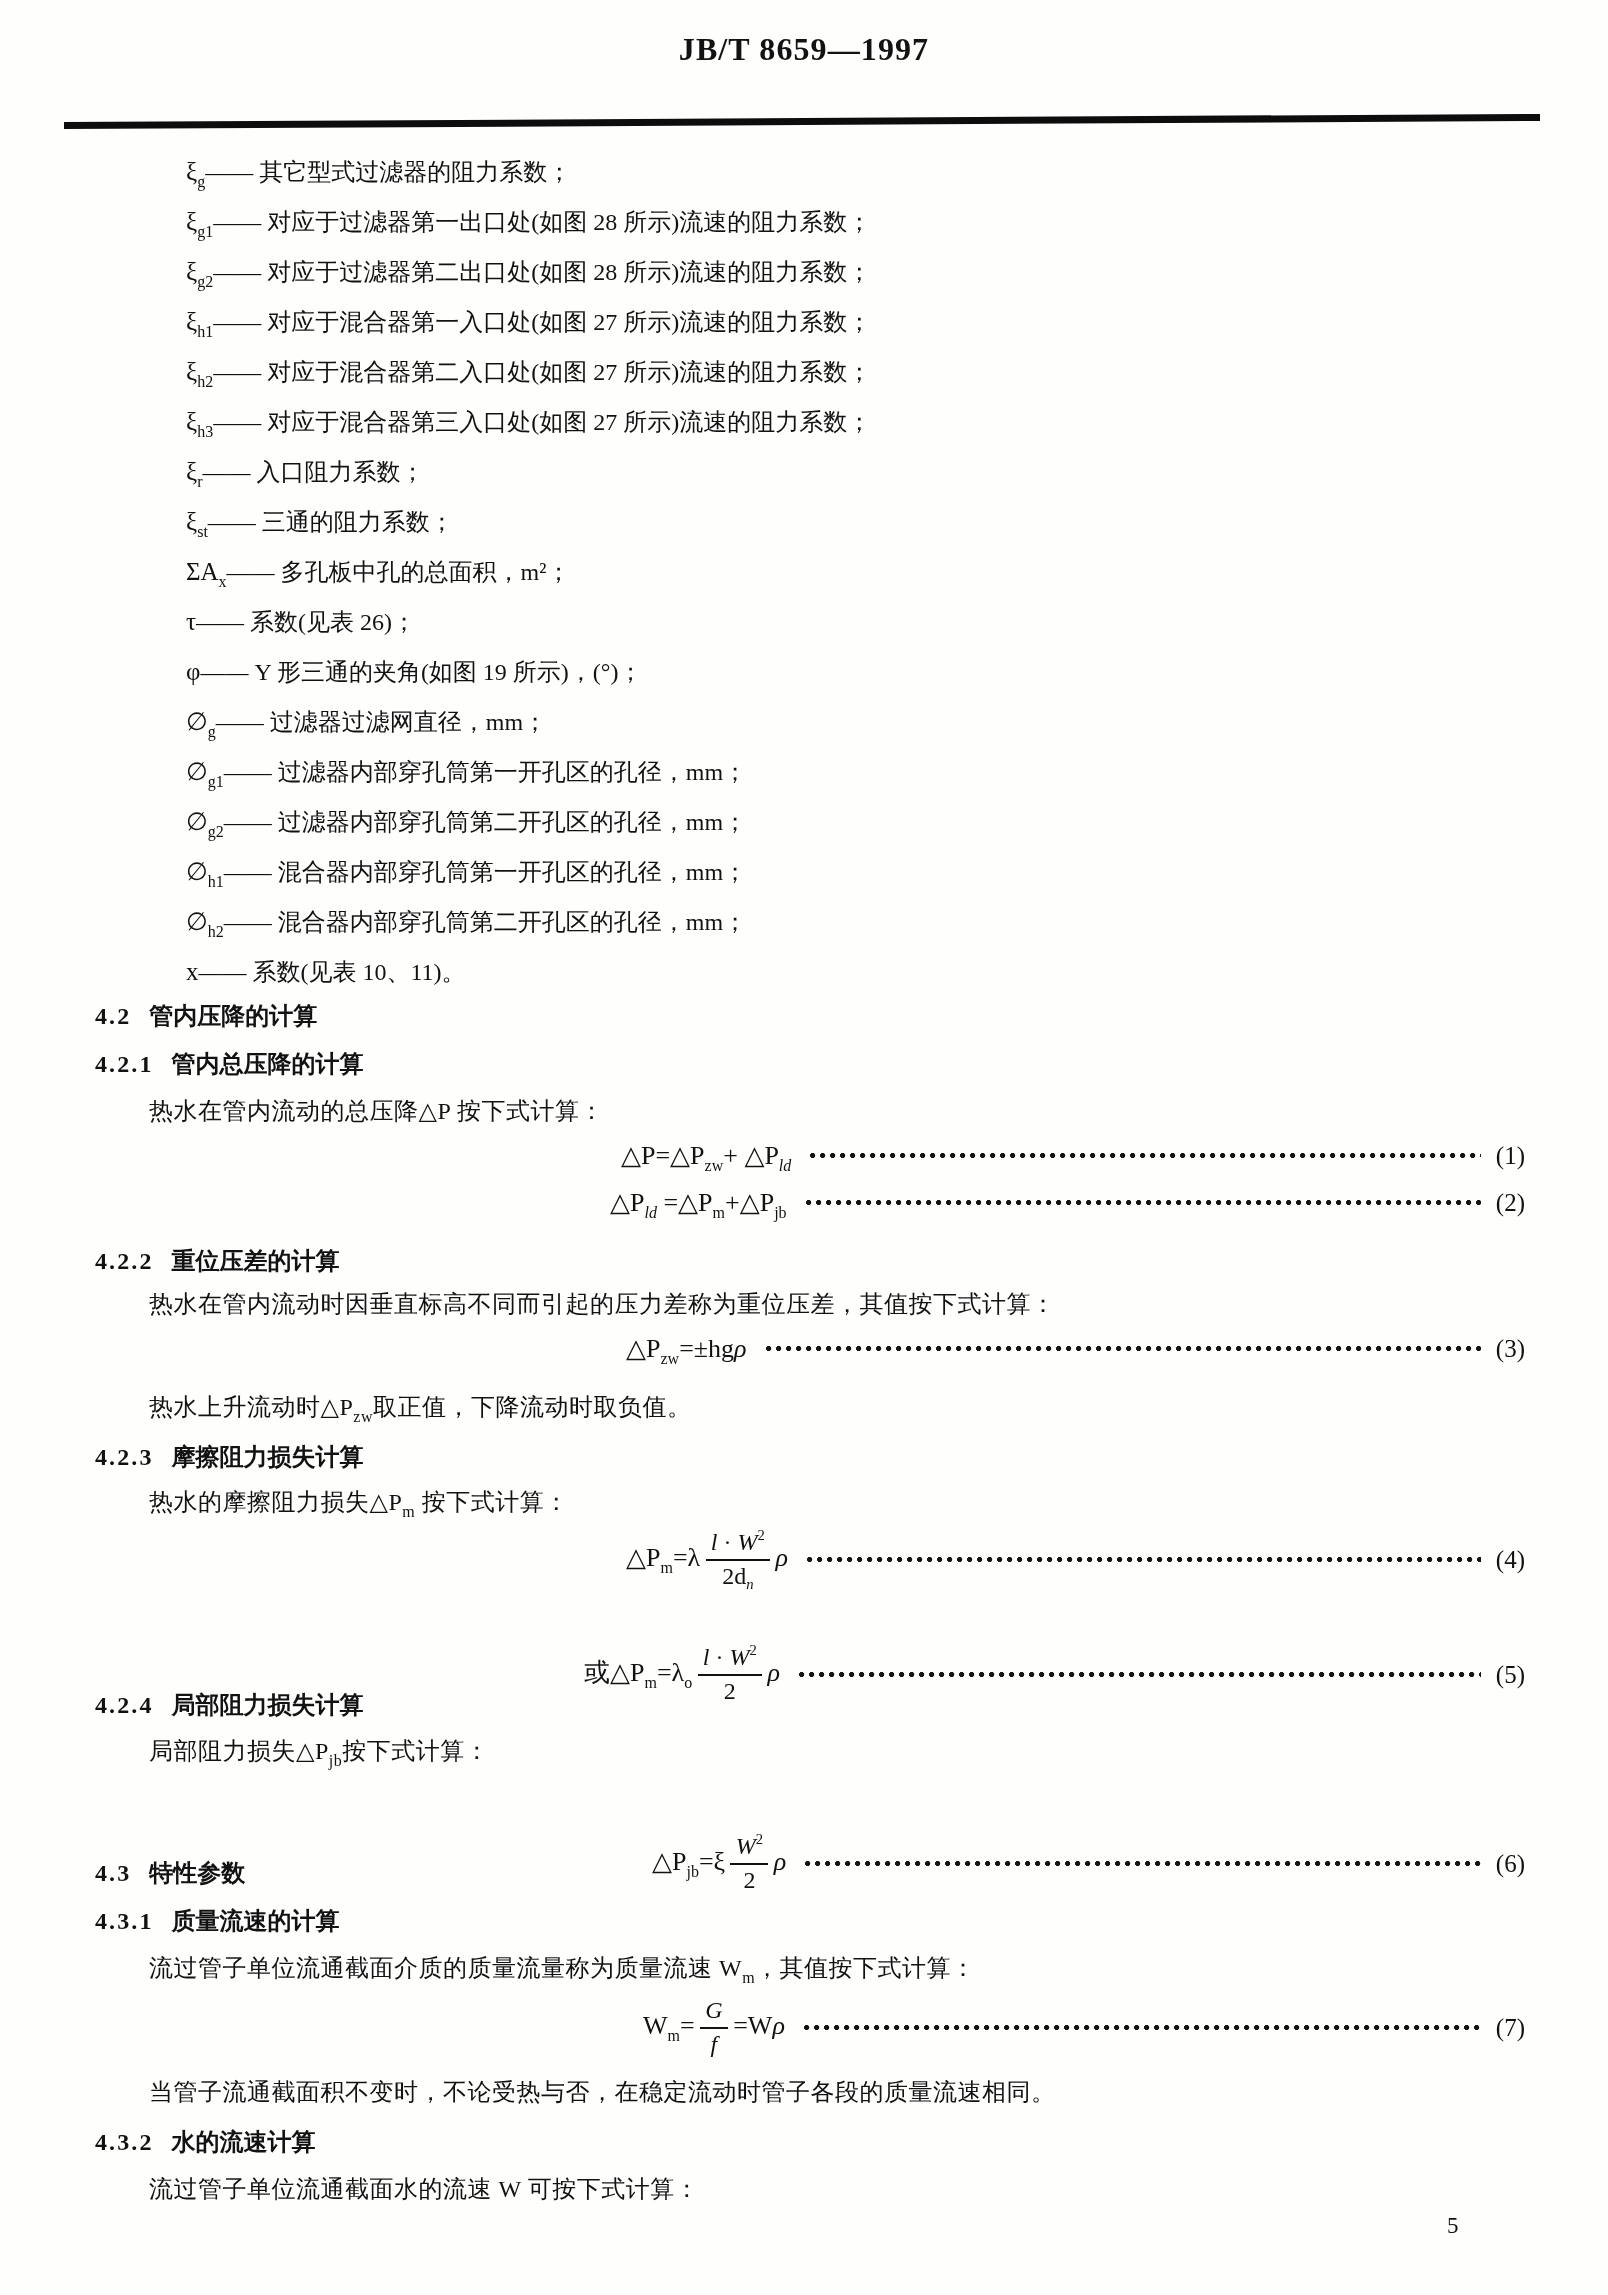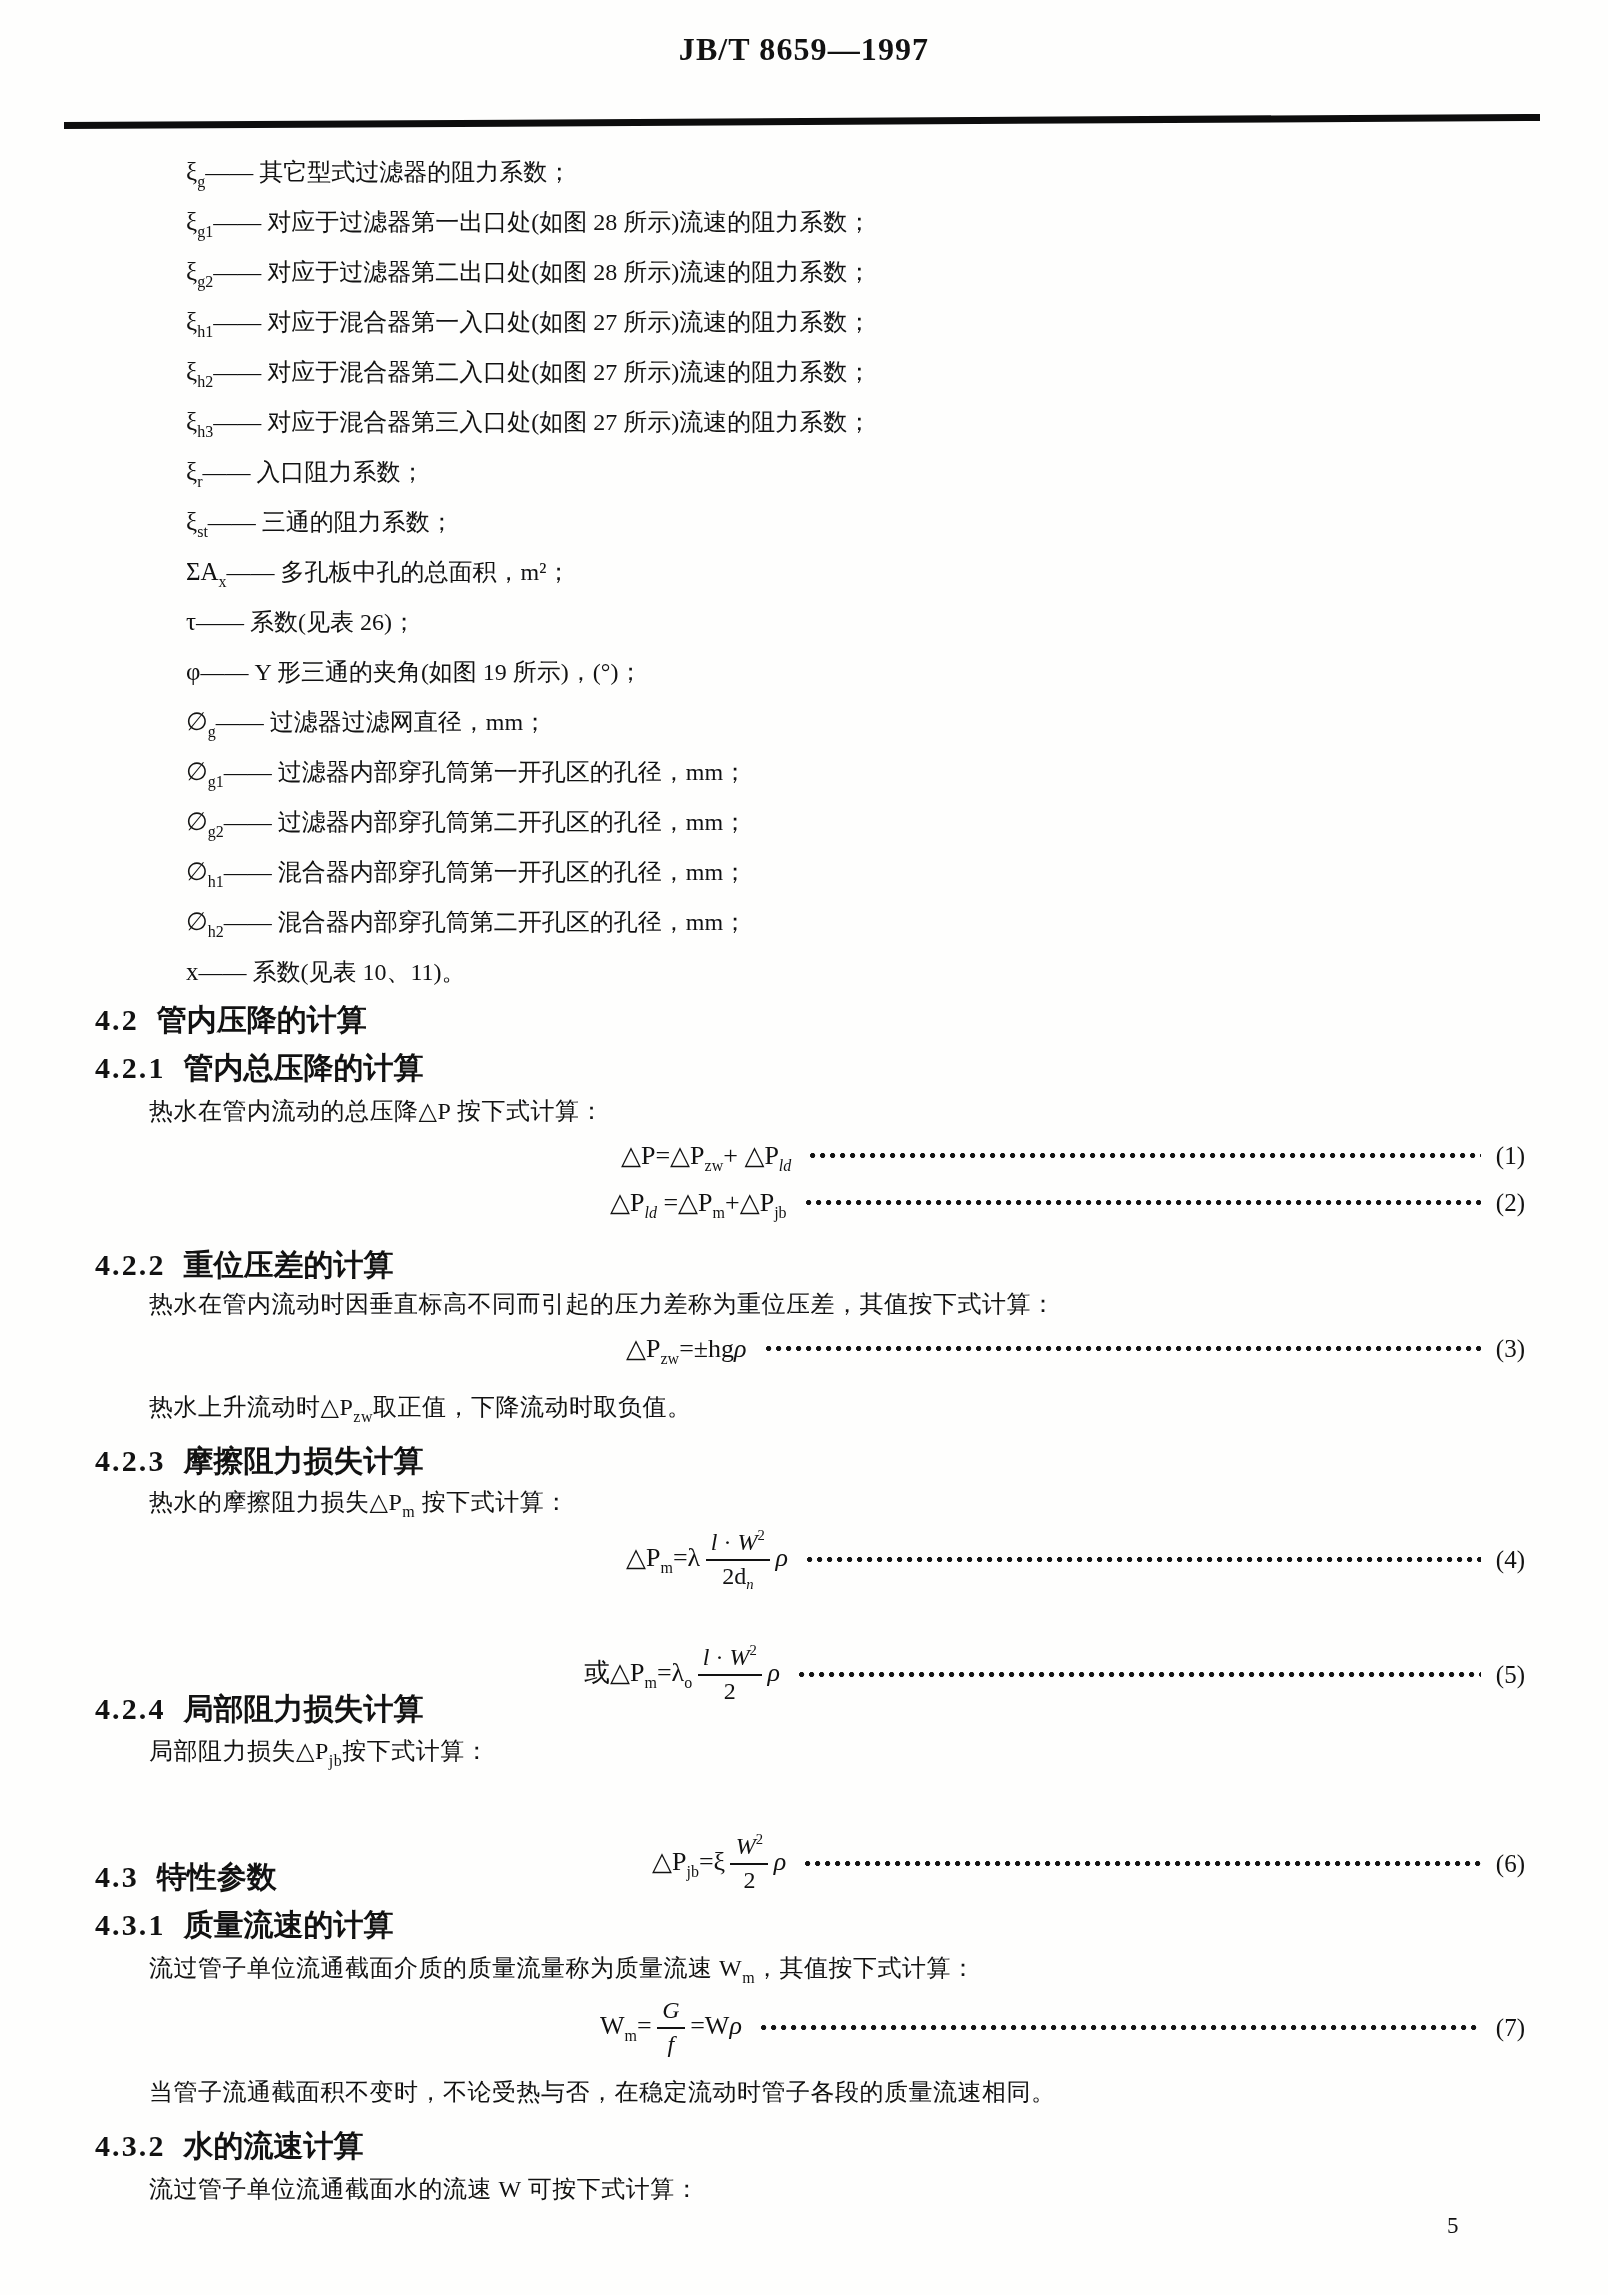--- a/index.html
+++ b/index.html
@@ -24,21 +24,21 @@
     width:1476px;height:6.8px;
     background:#0d0d0d;
     transform:rotate(-0.32deg);
   }
   
   .defs{position:absolute;top:147px;left:150px;right:63px;}
   .def{height:50px;line-height:50px;font-size:24px;white-space:nowrap;margin-left:36px;}
   .def .sym{font-size:25px;}
   .def sub{font-size:16px;vertical-align:-7.4px;line-height:0;}
   
-  .hd{position:absolute;left:95px;font-size:30px;font-weight:bold;white-space:nowrap;}
+  .hd{position:absolute;left:95px;font-size:24px;font-weight:bold;white-space:nowrap;}
   .hd .hnum{margin-right:18px;letter-spacing:2.1px;}
   .para{position:absolute;left:149px;font-size:24px;white-space:nowrap;letter-spacing:0.5px;}
   .para sub{font-size:16px;vertical-align:-7.4px;line-height:0;}
   
   .frow{
     position:absolute;left:0;right:83px;
     display:flex;align-items:center;
   }
   .frow.short{height:47px;}
   .frow.tall{height:95px;}
@@ -147,21 +147,21 @@
           <span class="fden"><span>2</span></span>
         </span><i>ρ</i></span>
     <span class="leader"></span>
     <span class="eqnum">(6)</span>
   </div>
 
   <div class="hd" style="top:1857px;"><span class="hnum">4.3</span><span>特性参数</span></div>
   <div class="hd" style="top:1905px;"><span class="hnum">4.3.1</span><span>质量流速的计算</span></div>
   <div class="para" style="top:1952px;"><span>流过管子单位流通截面介质的质量流量称为质量流速 W</span><sub>m</sub><span>，其值按下式计算：</span></div>
 
-  <div class="frow tall" style="top:1980px;padding-left:600px;">
+  <div class="frow tall" style="top:1980px;padding-left:600px;margin-left:43px;">
     <span class="math"><span>W</span><sub>m</sub><span>=</span><span class="frac">
           <span class="fnum"><i>G</i></span>
           <span class="fden"><i>f</i></span>
         </span><span>=W</span><i>ρ</i></span>
     <span class="leader"></span>
     <span class="eqnum">(7)</span>
   </div>
 
   <div class="para" style="top:2076px;">当管子流通截面积不变时，不论受热与否，在稳定流动时管子各段的质量流速相同。</div>
 

